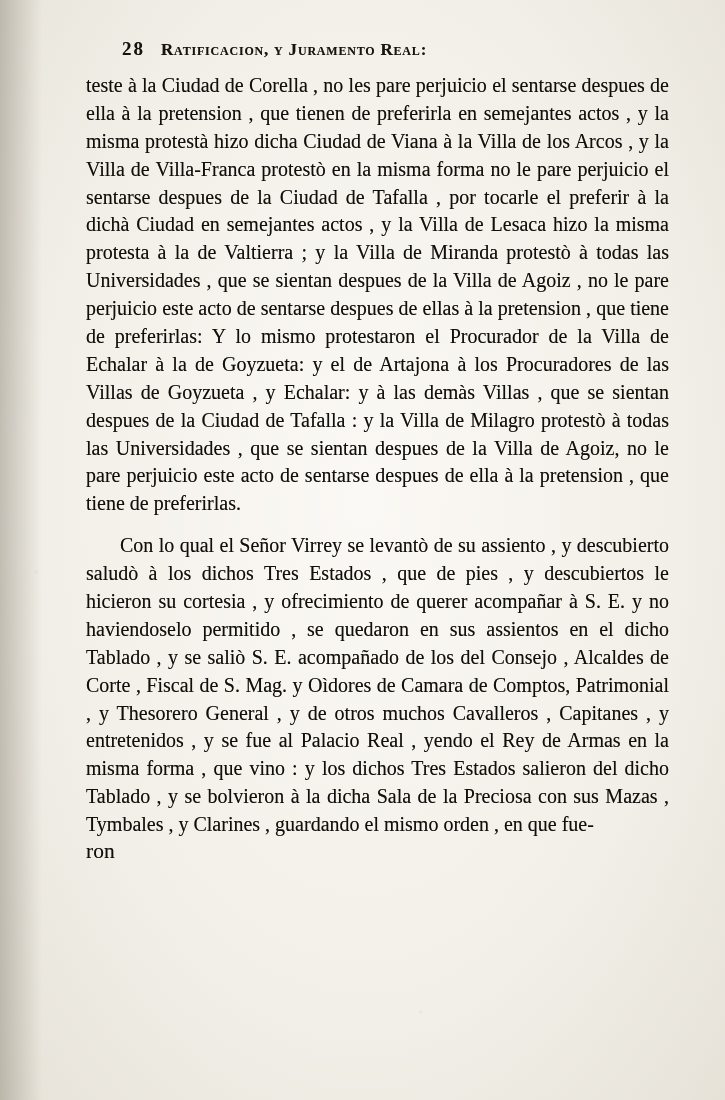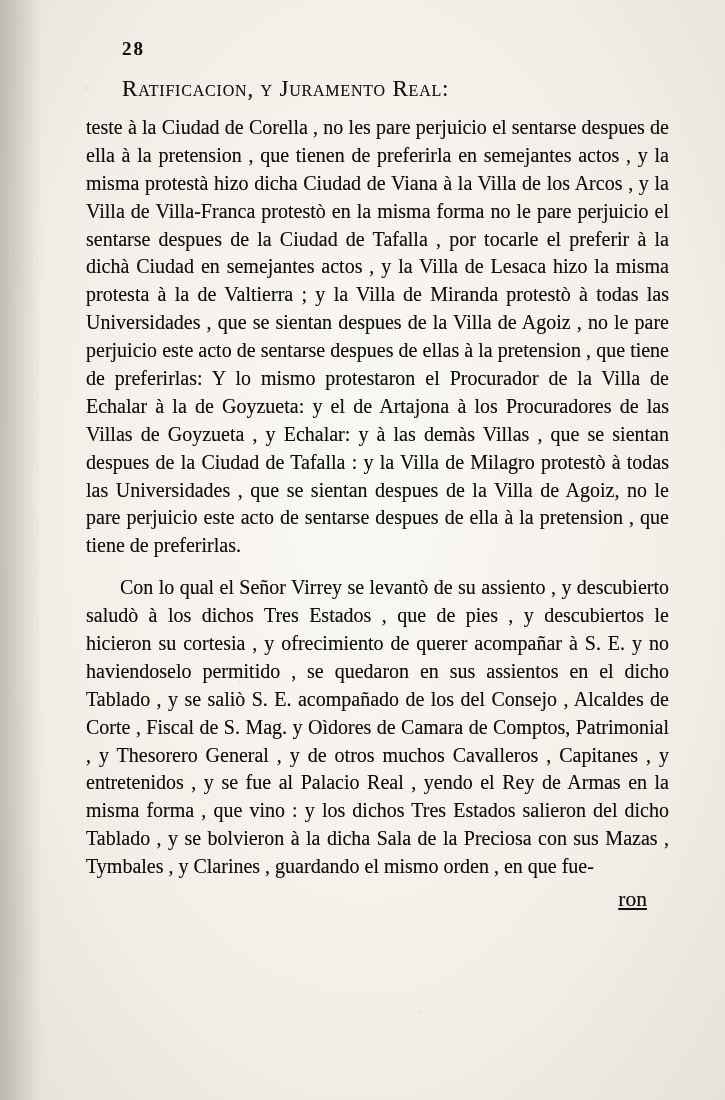--- a/index.html
+++ b/index.html
@@ -52,58 +52,56 @@
     padding: 38px 56px 0 86px;
   }
 
   .header-line {
     display: flex;
     align-items: baseline;
     gap: 16px;
     color: #17140f;
     margin-bottom: 12px;
     padding-left: 36px;
-    flex-direction: column;
   }
   .folio {
     font-size: 19px;
     letter-spacing: 2px;
     font-weight: 600;
   }
   .running-head {
-    font-size: 23px;
+    font-size: 17px;
     letter-spacing: 0.8px;
     font-variant: small-caps;
     text-transform: none;
-    font-weight: 400;
+    font-weight: 700;
   }
 
   .body {
     color: #110f0c;
     font-size: 20px;
     line-height: 1.395;
     text-align: justify;
     text-justify: inter-word;
   }
   .body p {
     margin: 0;
   }
   .body p + p {
     margin-top: 14px;
   }
   .indent {
     text-indent: 34px;
   }
   .catchword {
-    margin-top: 6px;
-    text-align: right;
+    margin-top: 0;
+    text-align: left;
     padding-right: 22px;
     font-size: 21.5px;
     color: #110f0c;
-    text-decoration: underline;
   }
   
   .body, .header-line, .catchword {
     text-shadow: 0 0 0.6px rgba(20,16,10,0.45);
   }
 </style>
 </head>
 <body>
 
 <div class="page">

